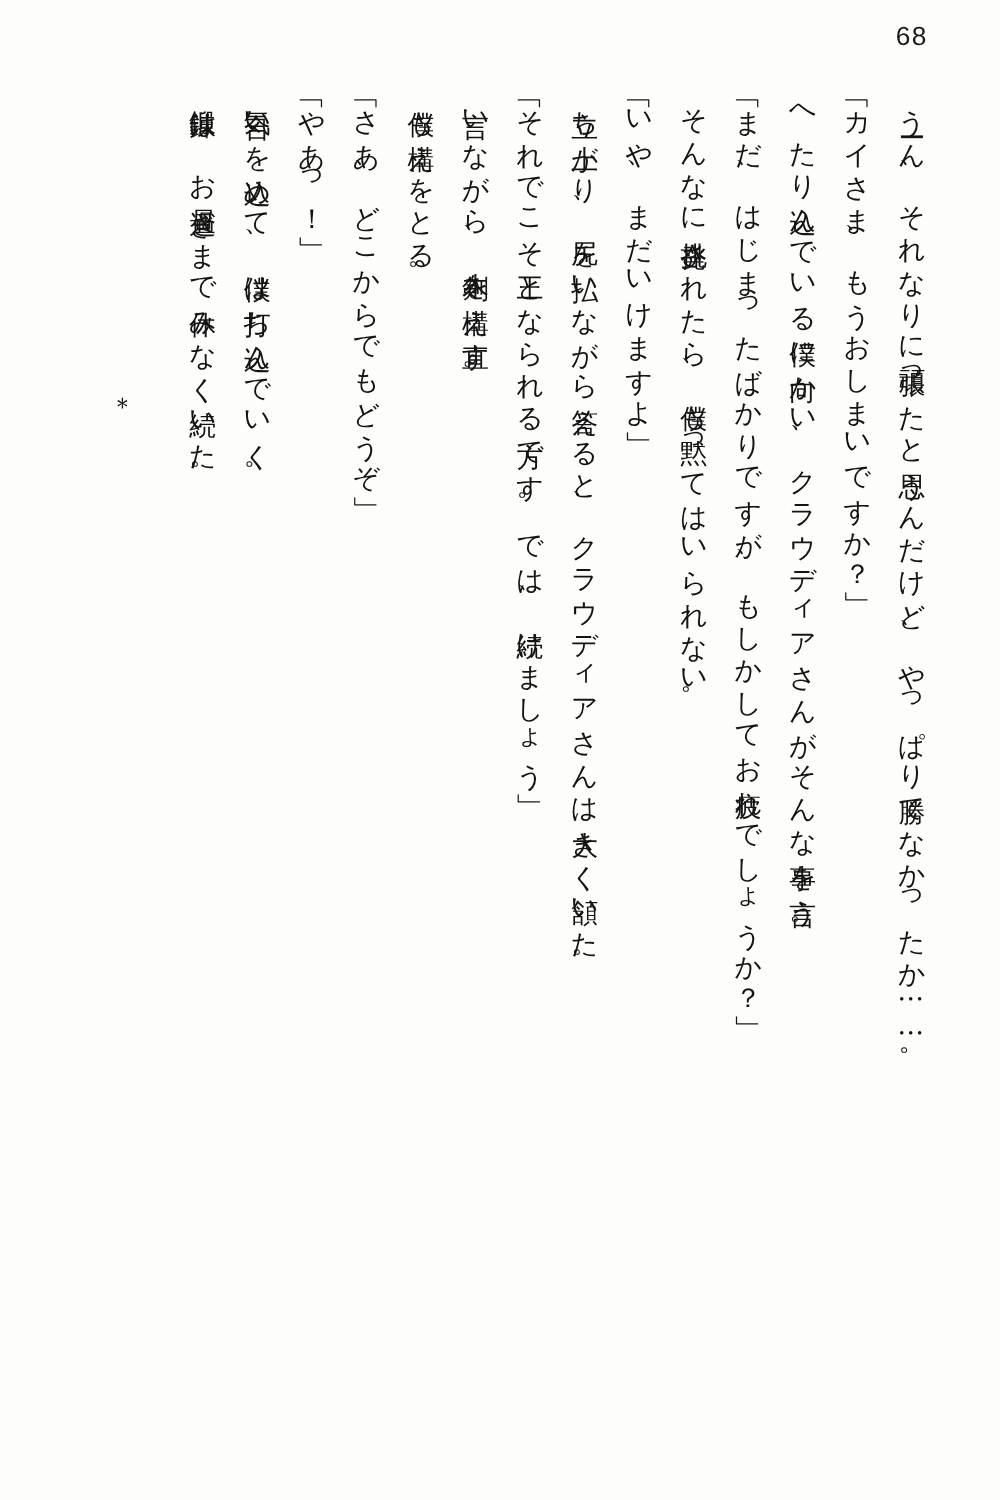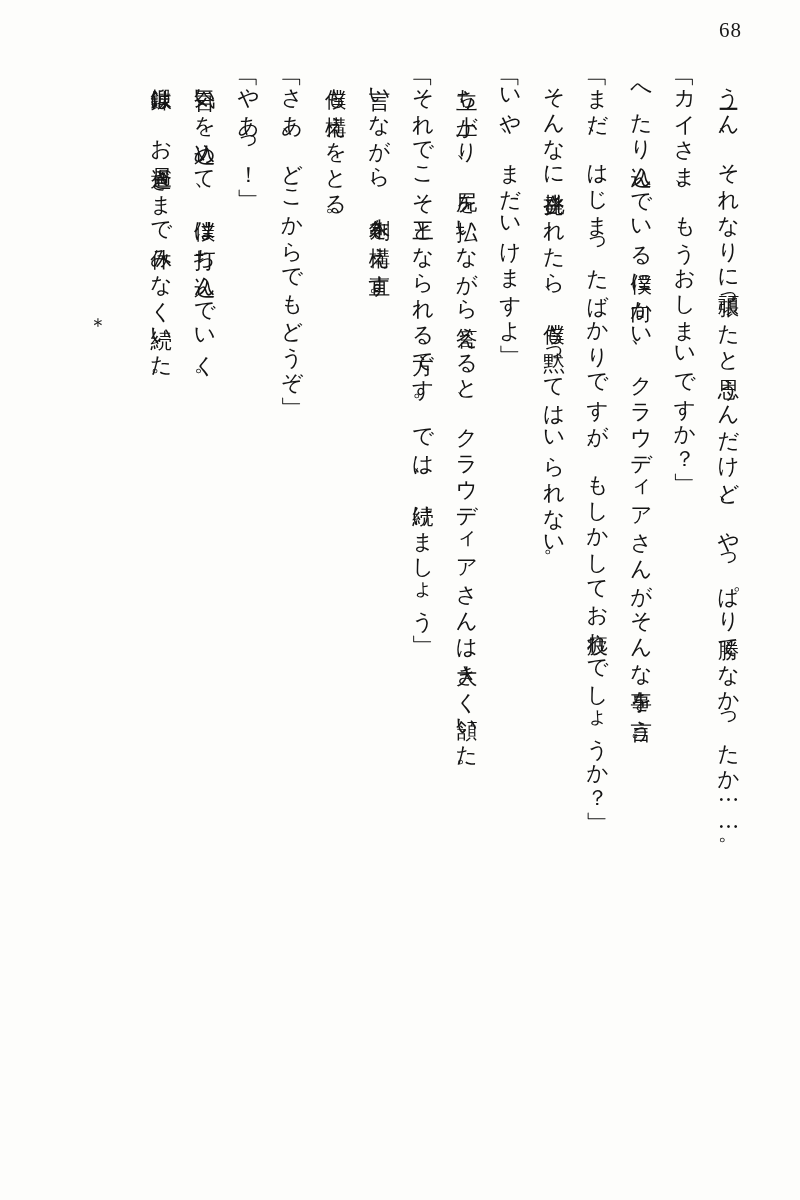--- a/index.html
+++ b/index.html
@@ -23,21 +23,21 @@
   }
 
   
   .page-number {
     position: absolute;
     top: 18px;
     right: 58px;
     font-size: 21px;
     letter-spacing: 1px;
     color: #1a1a1a;
-    font-family: Liberation Serif, serif;
+    font-family: Liberation Sans, sans-serif;
   }
 
   
   .body-text {
     position: absolute;
     top: 72px;
     right: 50px;
     left: 150px;
     height: 1030px;
     writing-mode: vertical-rl;

